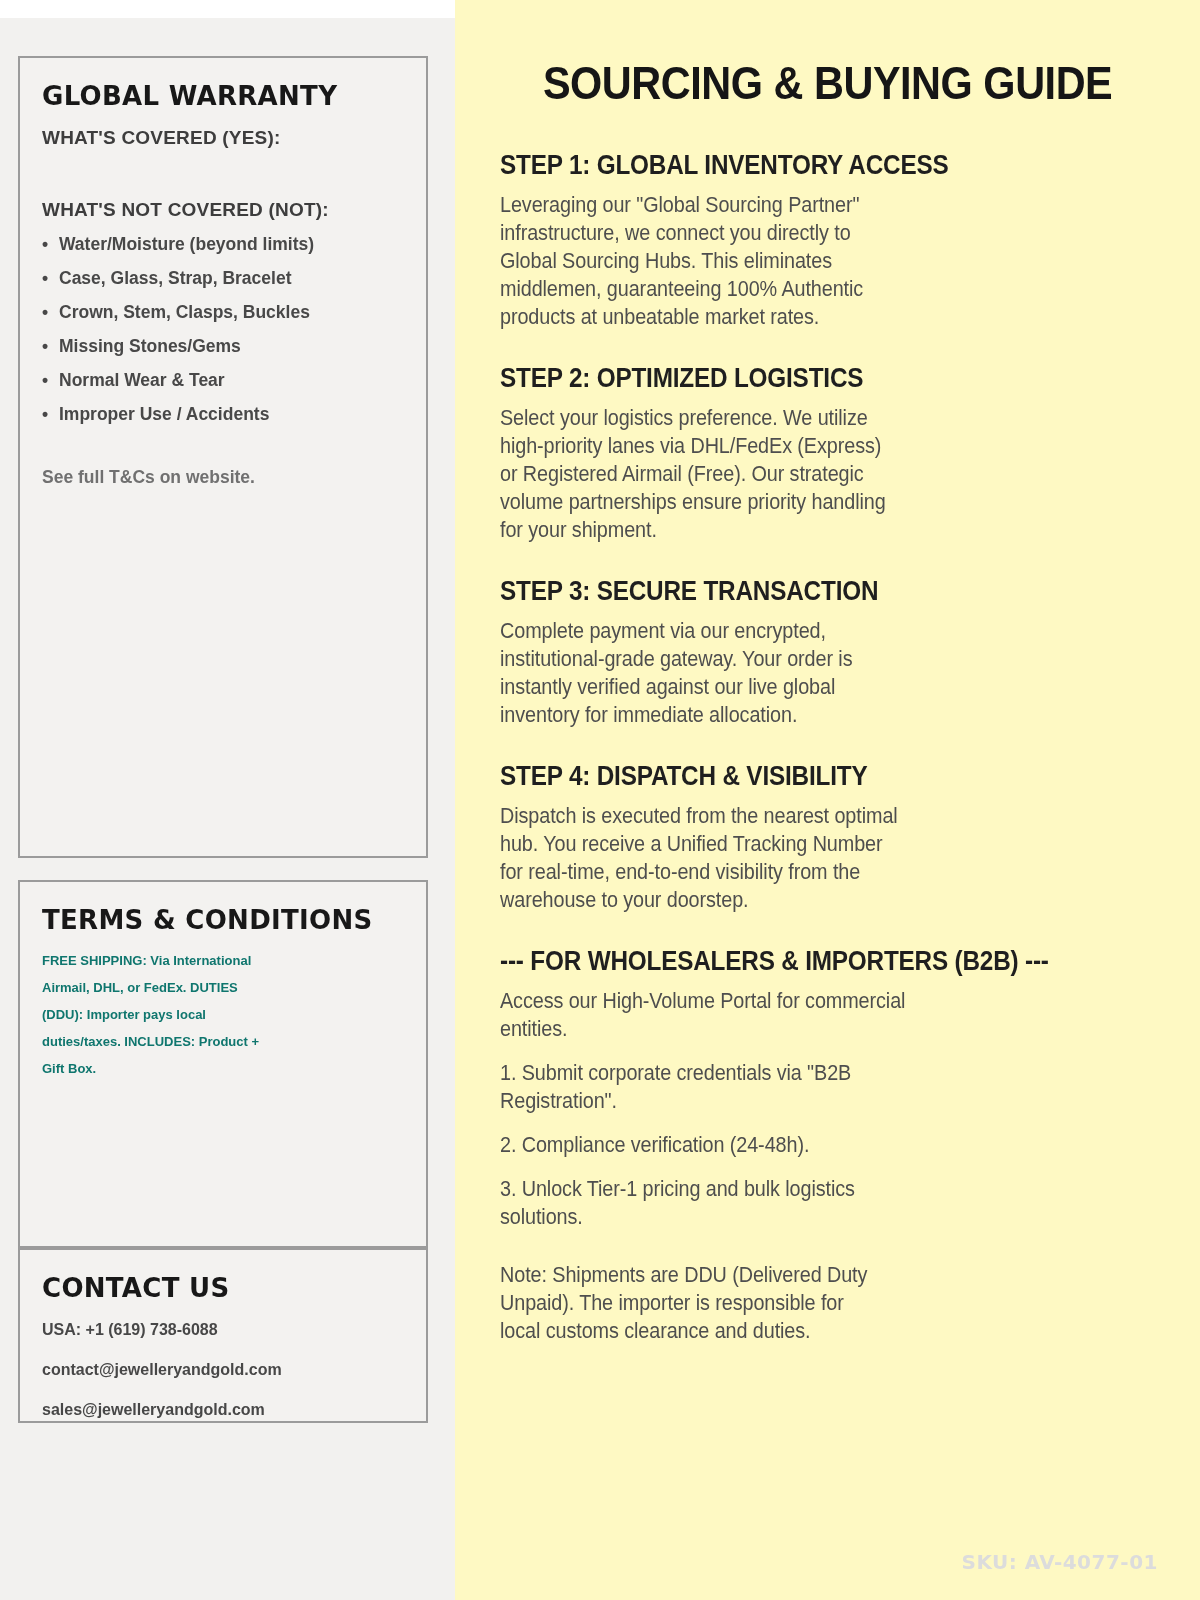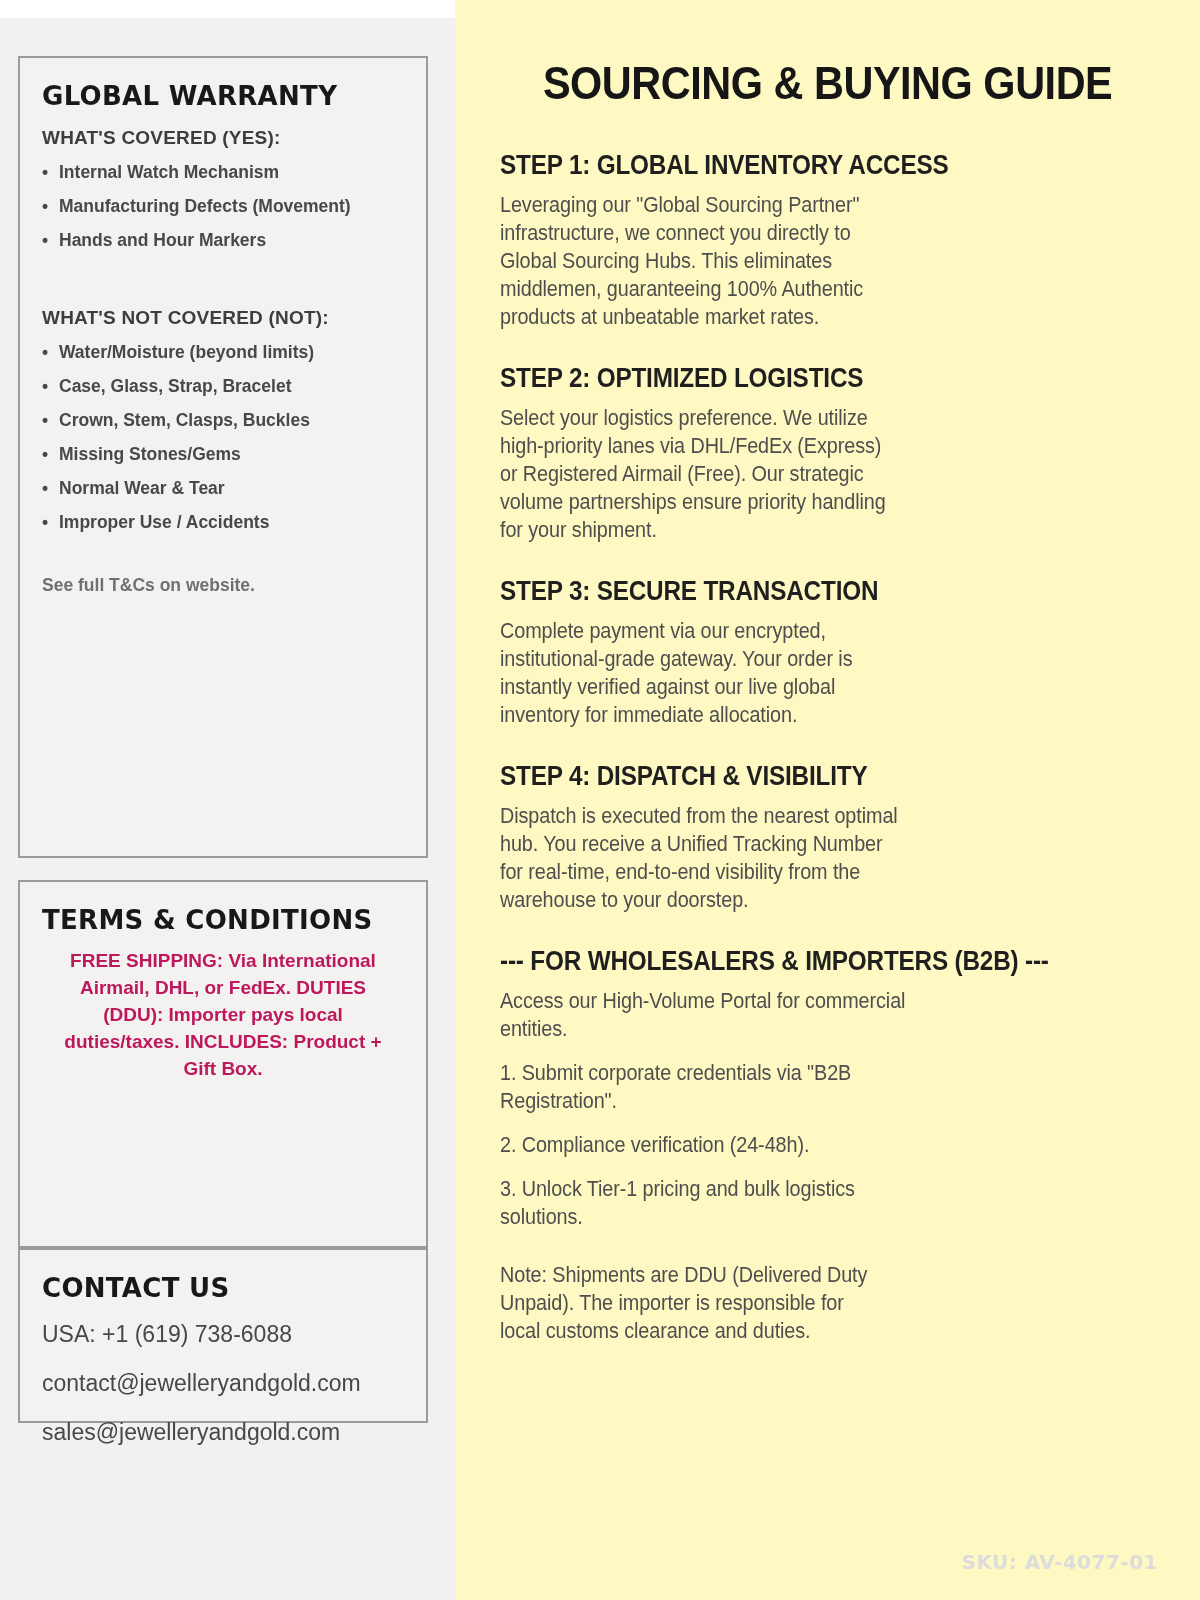--- a/index.html
+++ b/index.html
@@ -63,30 +63,29 @@
   }
   .footnote{
     margin:36px 0 0 0;
     font-weight:bold;
     font-size:17.5px;
     color:#707070;
   }
   .panel .body-text{
     margin:10px 0 0 0;
     font-weight:bold;
-    font-size:19px;
-    color:#be185d;
+    font-size:13px;
+    color:#0f766e;
     line-height:27px;
     white-space:pre-line;
-    text-align:center;
   }
   .contact-line{
     margin:0 0 22px 0;
-    font-weight:normal;
-    font-size:23px;
+    font-weight:bold;
+    font-size:16px;
     color:#474747;
   }
   .panel-contact h2{margin-bottom:16px;}
 
   
   .main{
     position:absolute;left:455px;top:0;
     width:745px;height:1600px;
     background:#fef9c3;
   }
@@ -138,25 +137,20 @@
 </head>
 <body>
 
 <div class="page">
 
   <aside class="sidebar">
 
     <section class="panel panel-warranty">
       <h2>GLOBAL WARRANTY</h2>
       <h3>WHAT'S COVERED (YES):</h3>
-      <ul>
-        <li>Internal Watch Mechanism</li>
-        <li>Manufacturing Defects (Movement)</li>
-        <li>Hands and Hour Markers</li>
-      </ul>
       <h3 class="gap-top">WHAT'S NOT COVERED (NOT):</h3>
       <ul>
         <li>Water/Moisture (beyond limits)</li>
         <li>Case, Glass, Strap, Bracelet</li>
         <li>Crown, Stem, Clasps, Buckles</li>
         <li>Missing Stones/Gems</li>
         <li>Normal Wear &amp; Tear</li>
         <li>Improper Use / Accidents</li>
       </ul>
       <p class="footnote">See full T&amp;Cs on website.</p>

